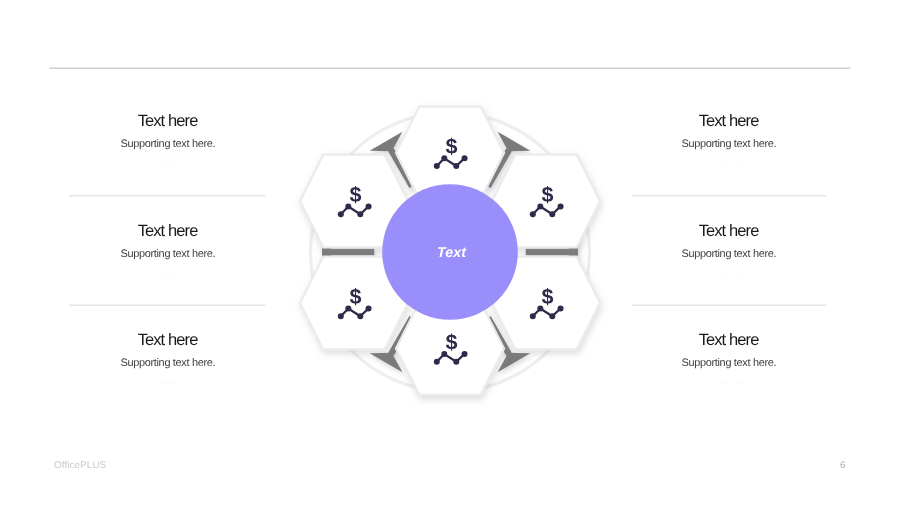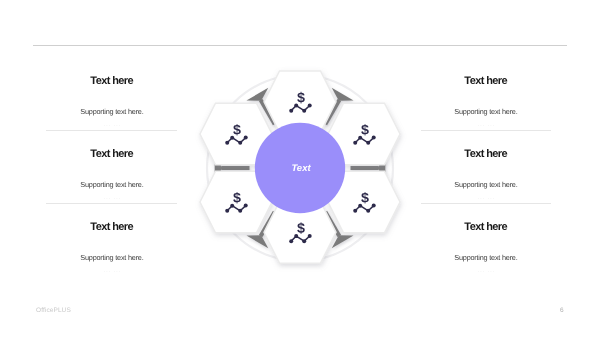--- a/index.html
+++ b/index.html
@@ -3,22 +3,22 @@
 <meta charset="utf-8">
 <style>
   html,body{margin:0;padding:0;}
   body{width:600px;height:337px;background:#ffffff;-webkit-font-smoothing:antialiased;text-rendering:geometricPrecision;font-family:"Liberation Sans",sans-serif;overflow:hidden;}
   .slide{position:relative;width:600px;height:337px;background:#fff;}
   .top-rule{position:absolute;left:33px;top:45px;width:534px;height:1px;background:#cfcfcf;}
   .footer-brand{position:absolute;transform:translateZ(0);left:36px;top:307px;font-size:6.5px;color:#c9c9c9;letter-spacing:0.1px;}
   .page-num{position:absolute;transform:translateZ(0);left:560px;top:307px;font-size:6.5px;color:#b0b0b0;}
 
   .blk{position:absolute;width:180px;text-align:center;transform:translateZ(0);}
-  .blk .h{font-size:11px;font-weight:bold;color:#1a1a1a;letter-spacing:-0.6px;line-height:8px;text-indent:-0.6px;}
-  .blk .s{font-size:7.3px;color:#404040;line-height:6px;margin-top:24px;letter-spacing:-0.22px;text-indent:-0.22px;}
+  .blk .h{font-size:11px;font-weight:normal;color:#1a1a1a;letter-spacing:-0.6px;line-height:8px;text-indent:-0.6px;}
+  .blk .s{font-size:7.3px;color:#404040;line-height:6px;margin-top:8px;letter-spacing:-0.22px;text-indent:-0.22px;}
   .blk .t{font-size:5px;color:#e4e4e4;margin-top:8px;letter-spacing:1.1px;line-height:4px;text-indent:1.1px;}
   .sep{position:absolute;height:1px;background:#e6e6e6;}
 
   .diagram{position:absolute;left:0;top:0;width:600px;height:337px;}
 </style>
 </head>
 <body>
 
 <div class="slide">
   <div class="top-rule"></div>

